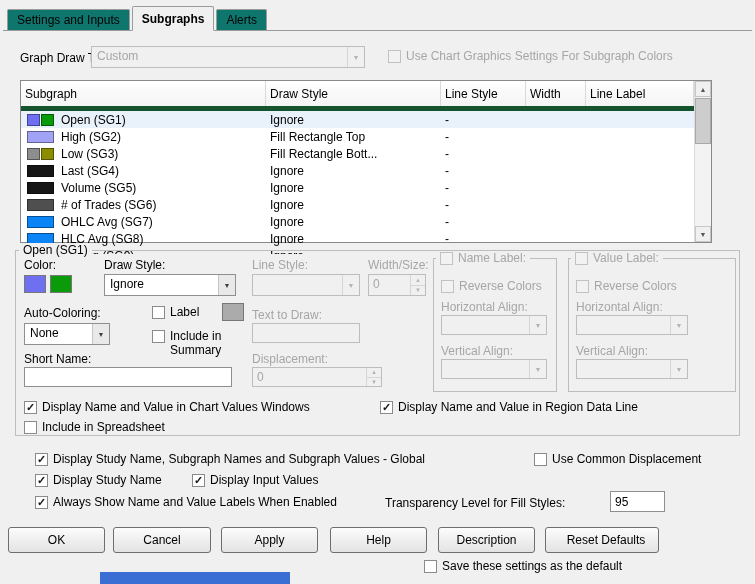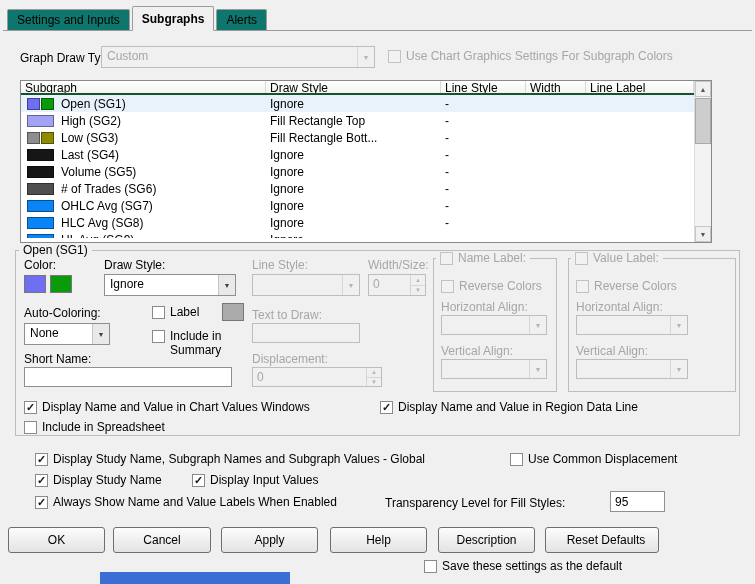--- a/index.html
+++ b/index.html
@@ -43,21 +43,21 @@
             font-size:11px; line-height:11px; text-align:center; font-weight:bold; color:#1a1a1a; margin-top:0px; }
   .cb-label { margin-top:-1px; }
   .cb.disabled .cb-box { background:#f2f2f2; border-color:#c2c2c2; }
   .cb.disabled .cb-label { color:#a6a6a6; }
 
   .cbtn { position:absolute; width:22px; height:18px; border:1px solid #777; }
 
   
   .table { position:absolute; left:20px; top:80px; width:692px; height:163px; background:#fff;
            border:1px solid #898989; }
-  .thead { display:flex; height:14px; width:calc(100% - 17px); border-bottom:2px solid #14532d; }
+  .thead { display:flex; height:30px; width:calc(100% - 17px); border-bottom:5px solid #14532d; }
   .th { background:linear-gradient(#ffffff,#f4f4f4); border-right:1px solid #d9d9d9; font-size:12px;
         padding:1px 4px 0 4px; display:flex; align-items:center; white-space:nowrap; overflow:hidden; }
   .tbody { width:calc(100% - 17px); height:143px; overflow:hidden; }
   .trow { display:flex; height:17px; align-items:center; font-size:12px; white-space:nowrap; }
   .trow.selected { background:#e9f1fb; }
   .td { padding-left:4px; overflow:hidden; white-space:nowrap; height:17px; display:flex; align-items:center; }
   .c0 { width:245px; } .c1 { width:175px; } .c2 { width:85px; } .c3 { width:60px; } .c4 { flex:1; }
   .swatches { display:inline-flex; margin:0 6px 0 2px; flex:0 0 auto; }
   .swatch { width:13px; height:12px; margin-right:1px; border:1px solid rgba(0,0,0,0.4); }
   .swatch:only-child { width:27px; }
@@ -87,21 +87,21 @@
 
 <div class="dialog">
 
   <div class="tabbar">
     <div class="tab">Settings and Inputs</div>
     <div class="tab active">Subgraphs</div>
     <div class="tab">Alerts</div>
   </div>
 
   <div class="lbl" style="left:20px; top:51px;">Graph Draw Type:</div>
-  <div class="combo disabled" style="left:101px; top:46px; width:274px;">
+  <div class="combo disabled" style="left:91px; top:46px; width:274px;">
     <span class="combo-value">Custom</span>
     <span class="combo-arrow">▼</span>
   </div>
   <div class="cb disabled" style="left:388px; top:50px;">
     <span class="cb-box"></span>
     <span class="cb-label">Use Chart Graphics Settings For Subgraph Colors</span>
   </div>
 
   <div class="table">
     <div class="thead">
@@ -353,21 +353,21 @@
   </div>
   <div class="cb" style="left:24px; top:421px;">
     <span class="cb-box"></span>
     <span class="cb-label">Include in Spreadsheet</span>
   </div>
 
   <div class="cb" style="left:35px; top:453px;">
     <span class="cb-box on">✓</span>
     <span class="cb-label">Display Study Name, Subgraph Names and Subgraph Values - Global</span>
   </div>
-  <div class="cb" style="left:510px; top:453px;">
+  <div class="cb" style="left:534px; top:453px;">
     <span class="cb-box"></span>
     <span class="cb-label">Use Common Displacement</span>
   </div>
   <div class="cb" style="left:35px; top:474px;">
     <span class="cb-box on">✓</span>
     <span class="cb-label">Display Study Name</span>
   </div>
   <div class="cb" style="left:192px; top:474px;">
     <span class="cb-box on">✓</span>
     <span class="cb-label">Display Input Values</span>

